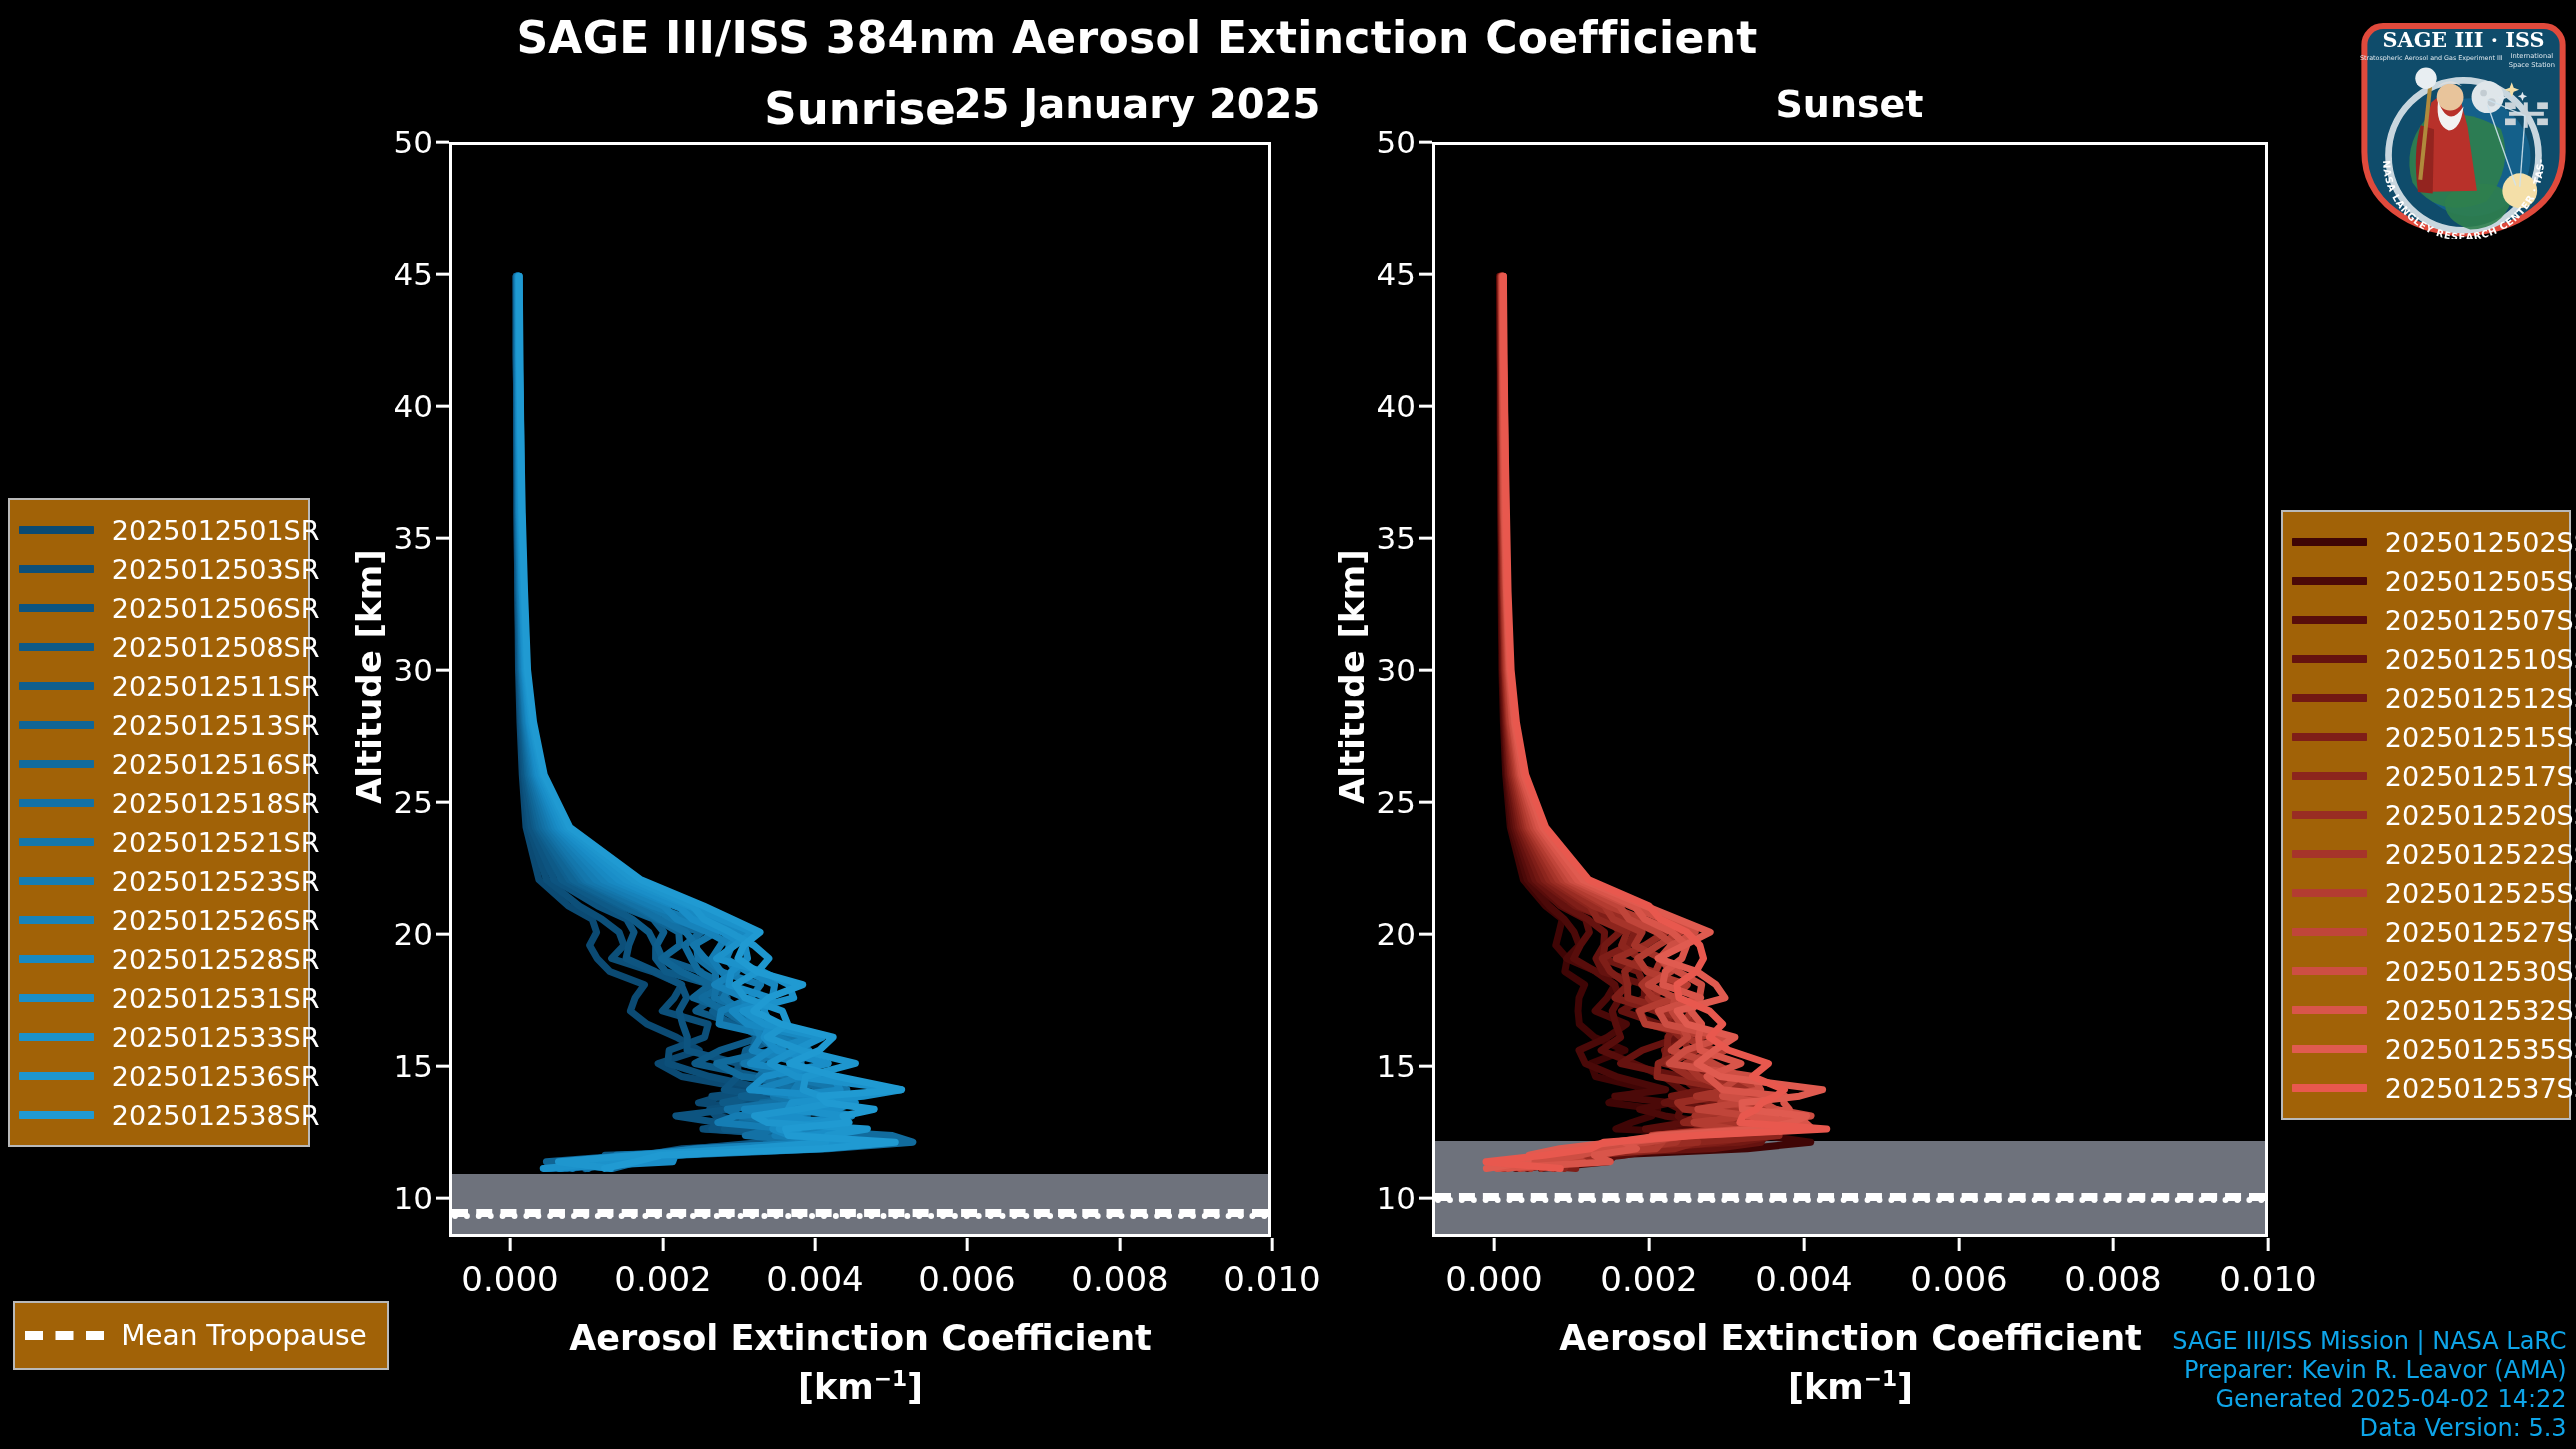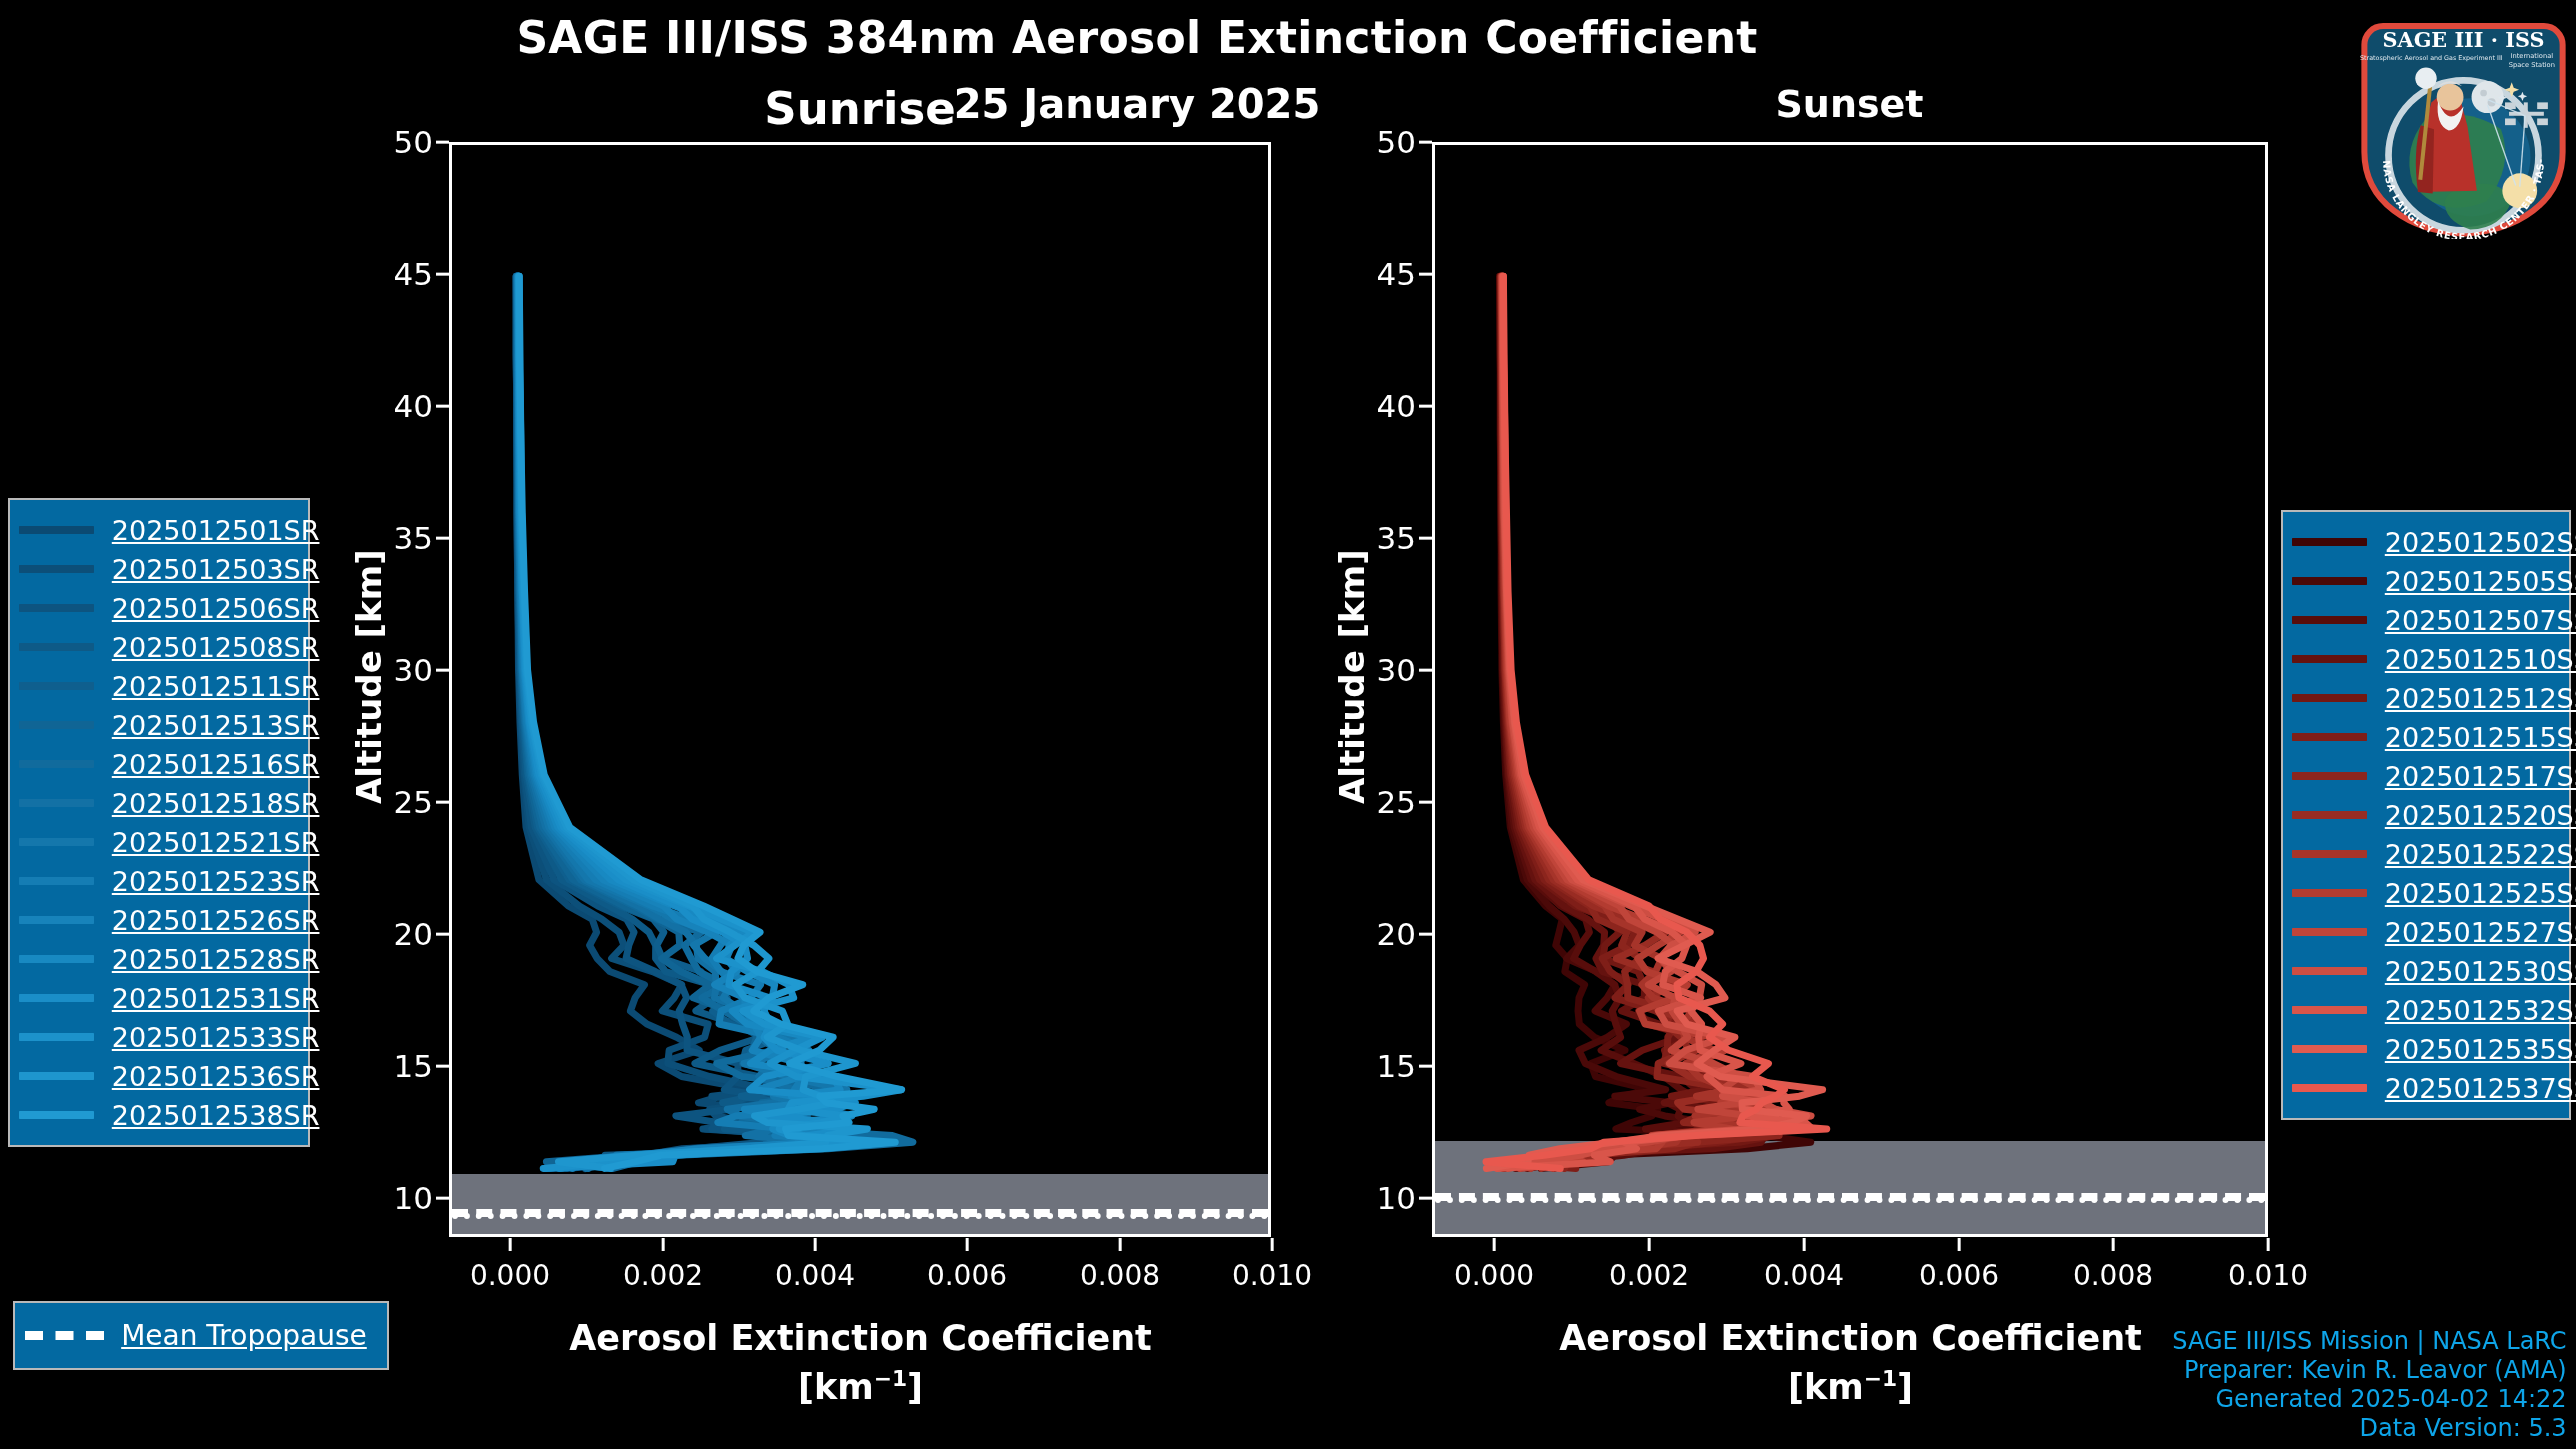--- a/index.html
+++ b/index.html
@@ -48,30 +48,30 @@
   .ytick{position:absolute;font-size:31px;text-align:right;width:101px;
          transform:translateY(-50%);}
   .ytickmark{position:absolute;width:13.4px;height:2.7px;background:#fff;
              transform:translateY(-50%);}
   .ylabel{
     position:absolute;font-size:34px;font-weight:bold;white-space:nowrap;
     transform-origin:0 0;transform:rotate(-90deg);
   }
 
   
-  .xtick{position:absolute;font-size:28px;text-align:center;width:134px;
+  .xtick{position:absolute;font-size:34px;text-align:center;width:134px;
          transform:translateX(-50%);}
   .xtickmark{position:absolute;width:2.7px;height:13.4px;background:#fff;
              transform:translateX(-50%);}
   .xlabel{position:absolute;font-size:35px;font-weight:bold;text-align:center;}
 
   
   .legend-box{
-    position:absolute;border:2px solid #b9b9b9;background:#0369a1;
-    padding:10.7px 12px 10.7px 9.4px;box-sizing:border-box;text-decoration:underline;
+    position:absolute;border:2px solid #b9b9b9;background:#a16207;
+    padding:10.7px 12px 10.7px 9.4px;box-sizing:border-box;
   }
   .legend-row{display:flex;align-items:center;height:39px;}
   .swatch{width:75px;height:7.4px;flex:0 0 75px;margin-right:17.4px;border-radius:0.7px;}
   .legend-text{font-size:27px;white-space:nowrap;}
 
   #legend-sr{left:8px;top:498px;width:302px;}
   #legend-ss{left:2281px;top:510px;width:290px;}
   #legend-ss .legend-row{justify-content:flex-start;}
 
   

